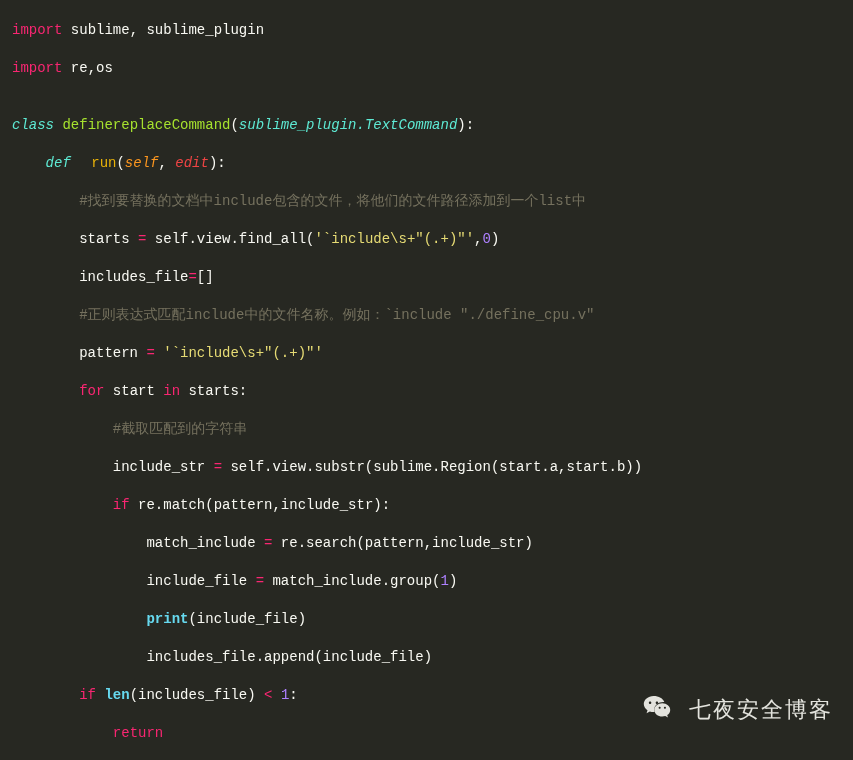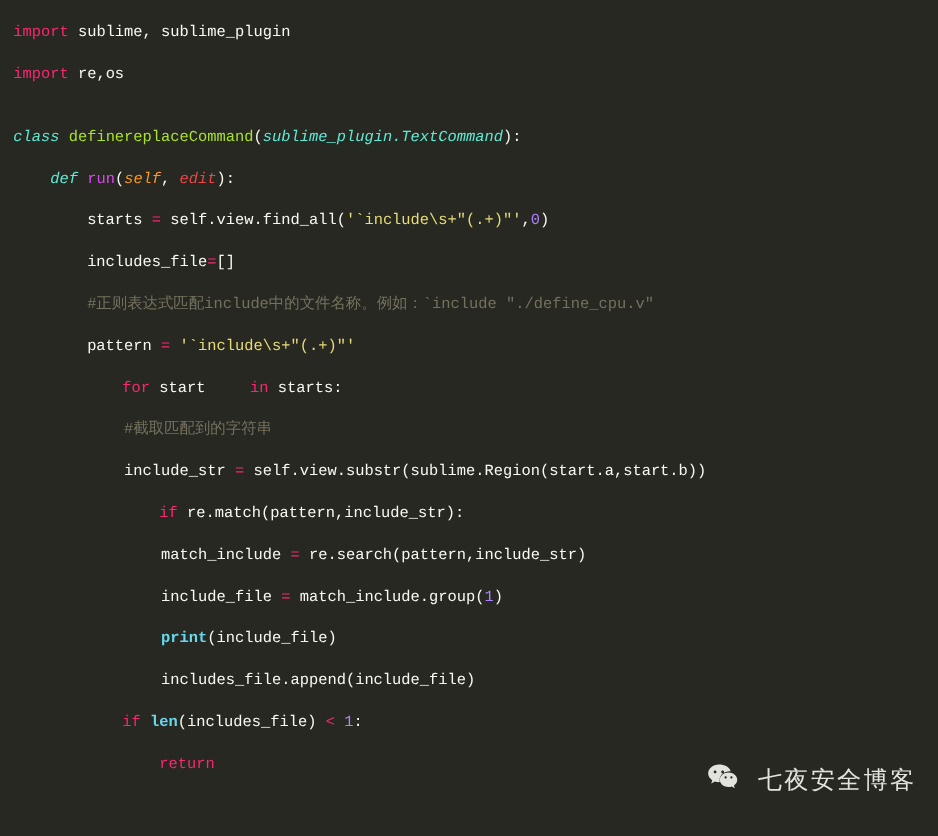--- a/index.html
+++ b/index.html
@@ -13,25 +13,25 @@
     width: 853px;
     height: 760px;
     overflow: hidden;
     position: relative;
   }
   .code-area {
     padding: 2px 0 2px 12px;
     white-space: pre;
   }
   .line { display: block; }
-  .kw { color: #f92672; margin-left: 32px; }
+  .kw { color: #f92672; }
   .imp { color: #f92672; }
   .def { color: #5eead4; font-style: italic; }
   .cls { color: #a6e22e; }
-  .fn { color: #d946ef; }
+  .fn { color: #eab308; margin-left: 12px; }
   .arg { color: #ef4444; font-style: italic; text-align: center; }
   .self { color: #fd971f; font-style: italic;}
   .str { color: #e6db74; }
   .num { color: #ae81ff; }
   .op { color: #f92672; }
   .cmt { color: #75715e; }
   .builtin { color: #66d9ef; font-weight: bold; }
   .watermark {
     position: absolute;
     right: 20px;
@@ -55,20 +55,21 @@
 </style>
 </head>
 <body>
 
 <div class="code-area">
 <span class="line"><span class="imp">import</span><span> sublime, sublime_plugin</span></span>
 <span class="line"><span class="imp">import</span><span> re,os</span></span>
 <span class="line"></span>
 <span class="line"><span class="def">class</span><span> </span><span class="cls">definereplaceCommand</span><span>(</span><span class="def">sublime_plugin.TextCommand</span><span>):</span></span>
 <span class="line"><span>    </span><span class="def">def</span><span> </span><span class="fn">run</span><span>(</span><span class="self">self</span><span>, </span><span class="arg">edit</span><span>):</span></span>
+<span class="line cmt">        #找到要替换的文档中include包含的文件，将他们的文件路径添加到一个list中</span>
 <span class="line"><span>        starts </span><span class="op">=</span><span> self.view.find_all(</span><span class="str">'`include\s+"(.+)"'</span><span>,</span><span class="num">0</span><span>)</span></span>
 <span class="line"><span>        includes_file</span><span class="op">=</span><span>[]</span></span>
 <span class="line cmt">        #正则表达式匹配include中的文件名称。例如：`include "./define_cpu.v"</span>
 <span class="line"><span>        pattern </span><span class="op">=</span><span> </span><span class="str">'`include\s+"(.+)"'</span></span>
 <span class="line"><span>        </span><span class="kw">for</span><span> start </span><span class="kw">in</span><span> starts:</span></span>
 <span class="line cmt">            #截取匹配到的字符串</span>
 <span class="line"><span>            include_str </span><span class="op">=</span><span> self.view.substr(sublime.Region(start.a,start.b))</span></span>
 <span class="line"><span>            </span><span class="kw">if</span><span> re.match(pattern,include_str):</span></span>
 <span class="line"><span>                match_include </span><span class="op">=</span><span> re.search(pattern,include_str)</span></span>
 <span class="line"><span>                include_file </span><span class="op">=</span><span> match_include.group(</span><span class="num">1</span><span>)</span></span>

